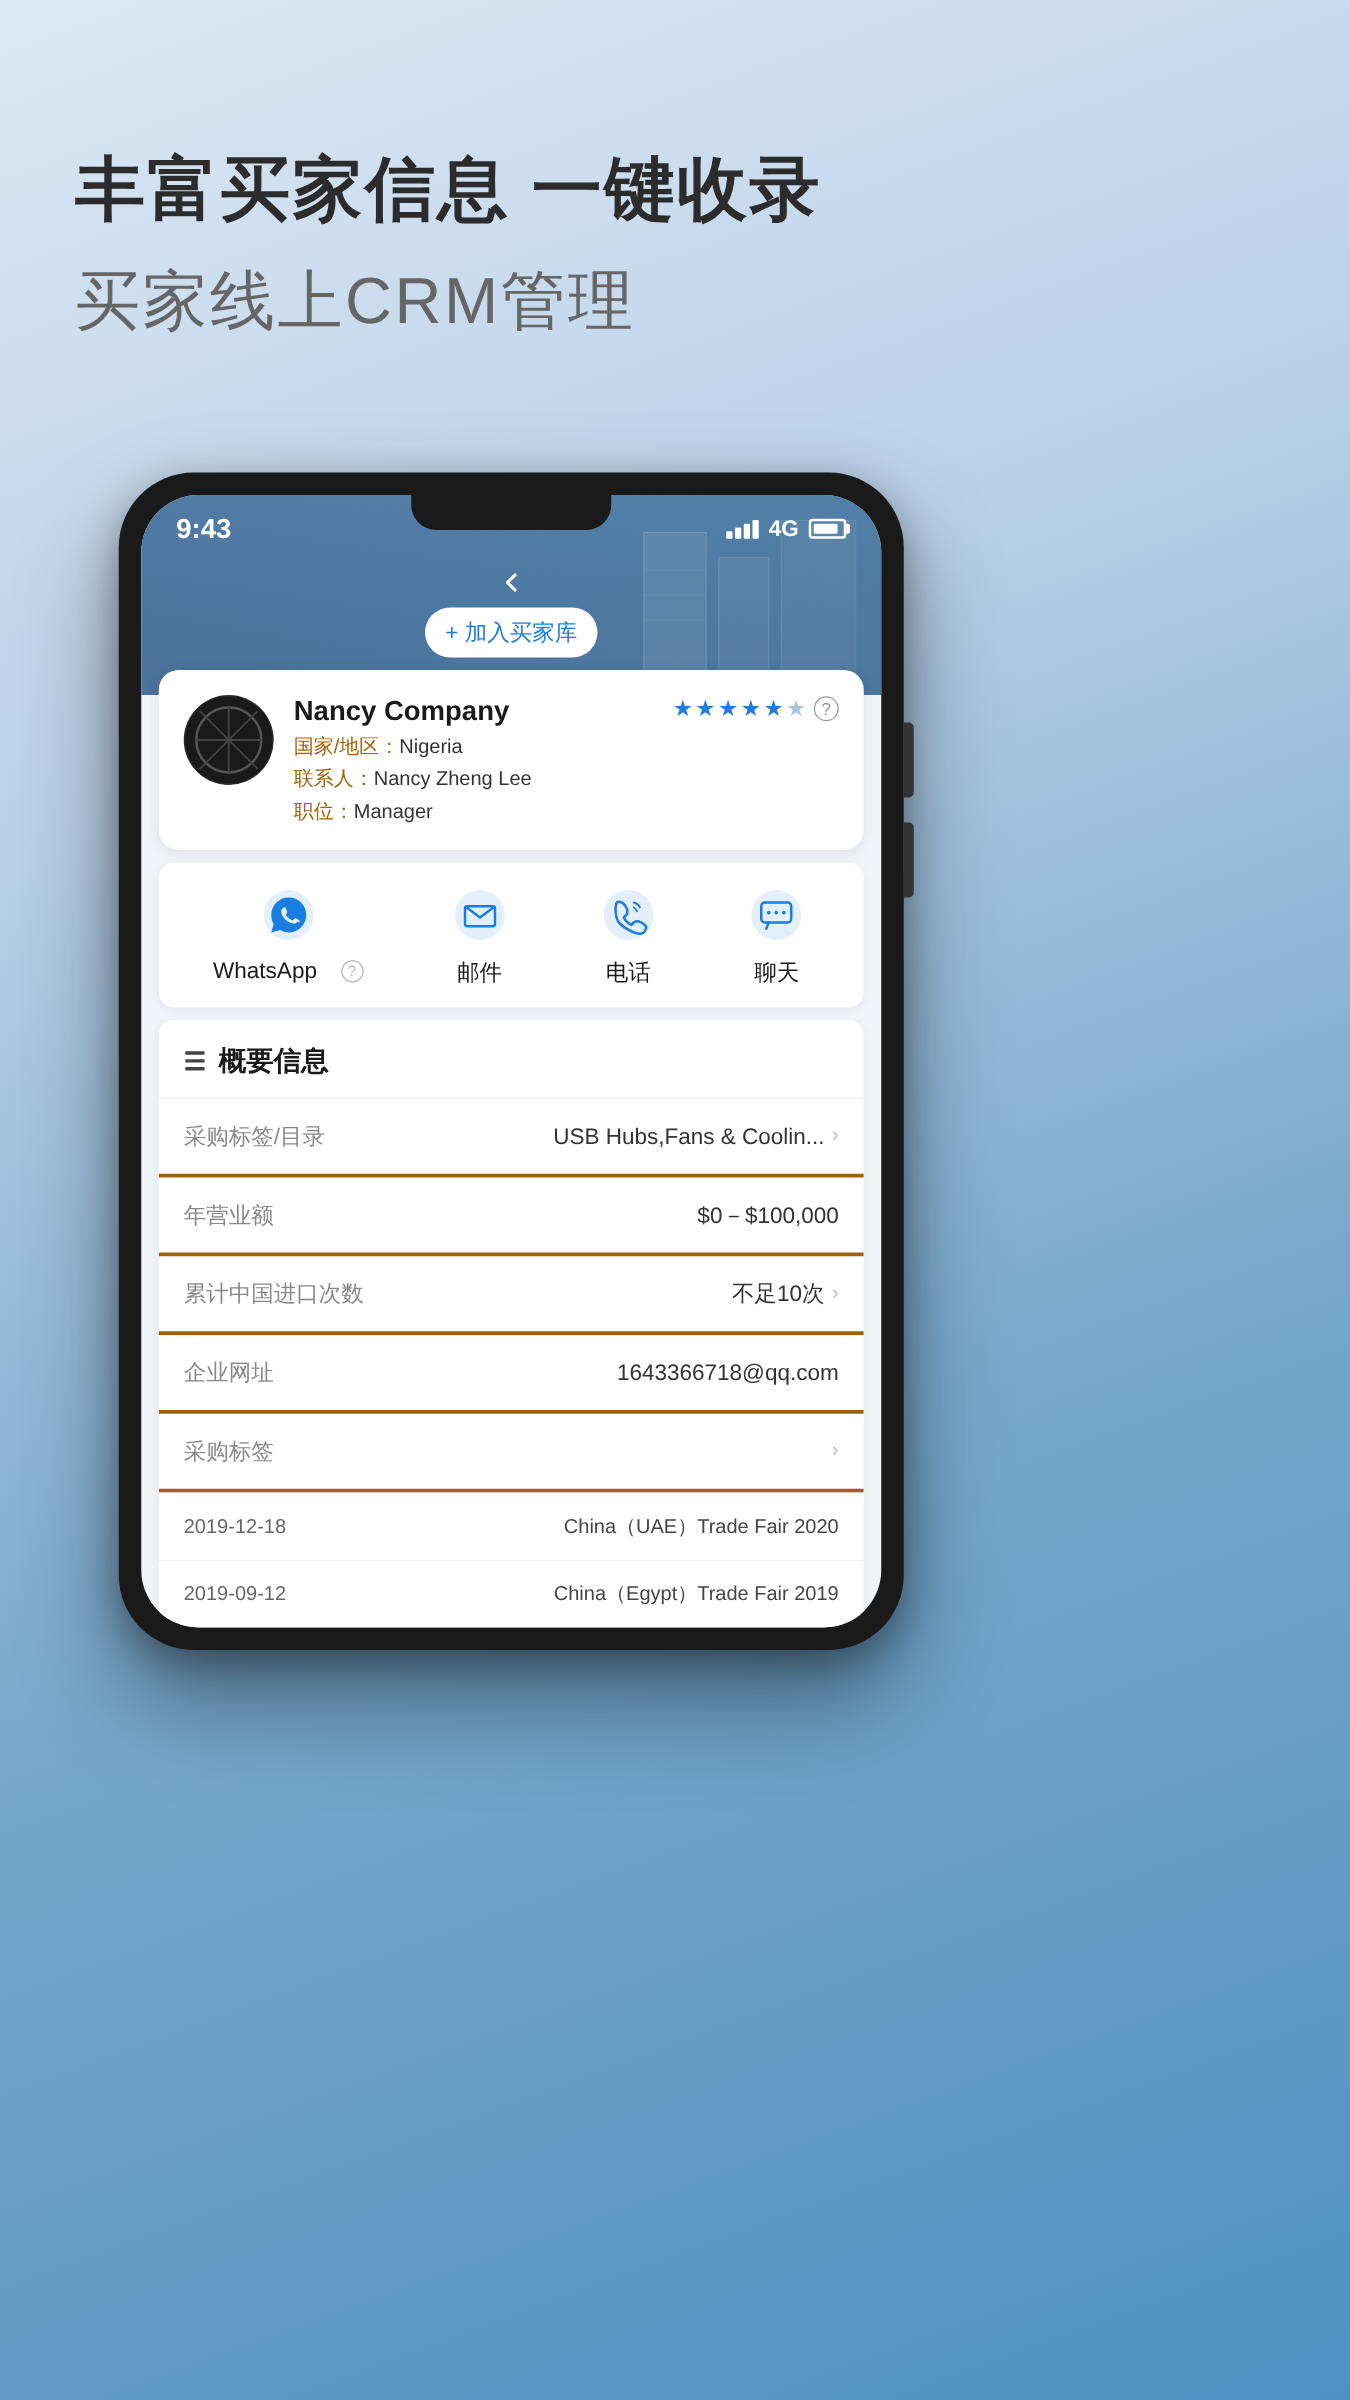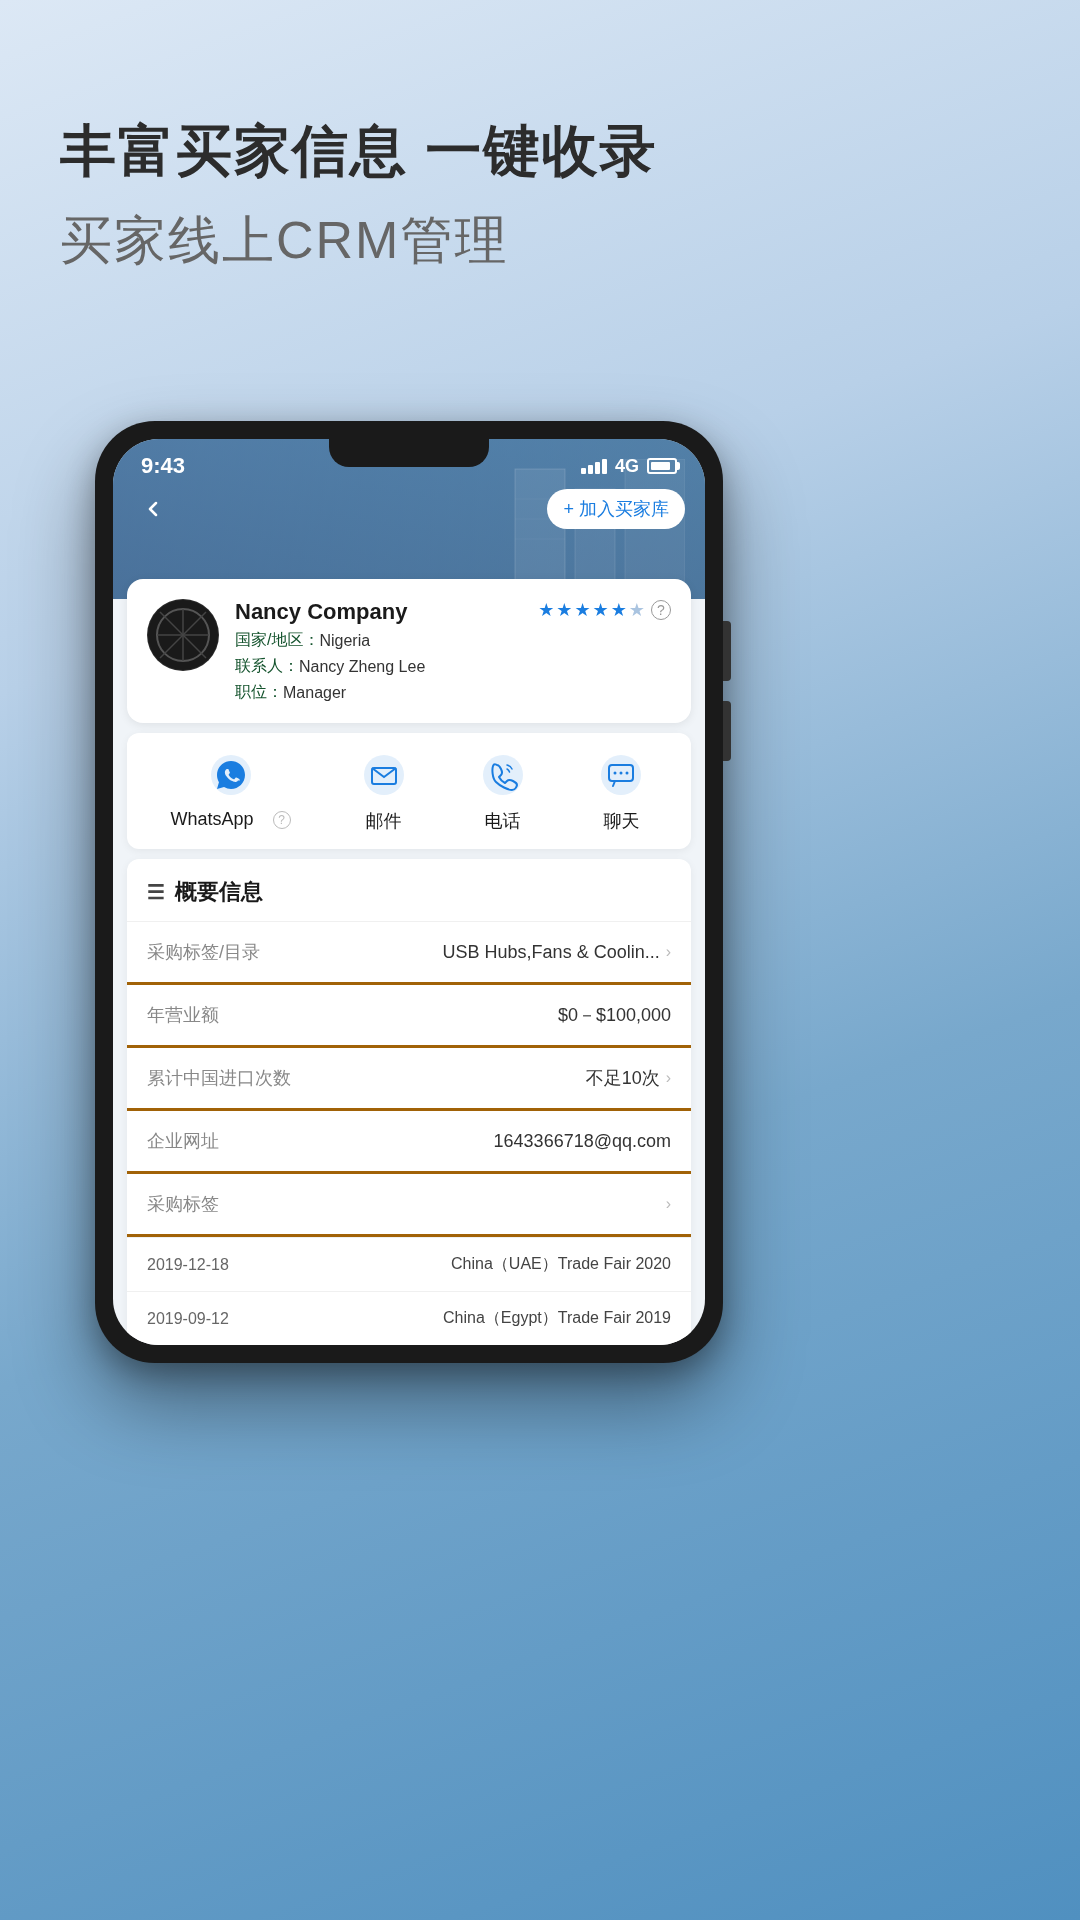--- a/index.html
+++ b/index.html
@@ -43,21 +43,21 @@
       font-size: 52px;
       font-weight: 400;
       color: #666;
       margin-top: 24px;
       letter-spacing: 2px;
     }
 
     
     .phone-container {
       position: absolute;
-      top: 421px;
+      top: 378px;
       left: 95px;
       width: 628px;
       z-index: 20;
     }
 
     .phone-frame {
       background: #1a1a1a;
       border-radius: 60px;
       padding: 18px;
       box-shadow: 0 40px 80px rgba(0,0,0,0.4), 0 10px 30px rgba(0,0,0,0.3);
@@ -178,20 +178,21 @@
 
     .nav-bar {
       position: absolute;
       top: 50px;
       left: 0;
       right: 0;
       display: flex;
       justify-content: space-between;
       align-items: center;
       padding: 0 20px;
+      flex-direction: column;
     }
 
     .nav-back {
       width: 40px;
       height: 40px;
       display: flex;
       align-items: center;
       justify-content: center;
       color: #fff;
       font-size: 24px;
@@ -248,21 +249,21 @@
 
     .info-row {
       font-size: 16px;
       color: #666;
       margin-top: 5px;
       display: flex;
       align-items: center;
     }
 
     .info-label {
-      color: #14532d;
+      color: #a16207;
     }
 
     .info-value {
       color: #333;
     }
 
     .stars-area {
       position: absolute;
       top: 20px;
       right: 20px;

